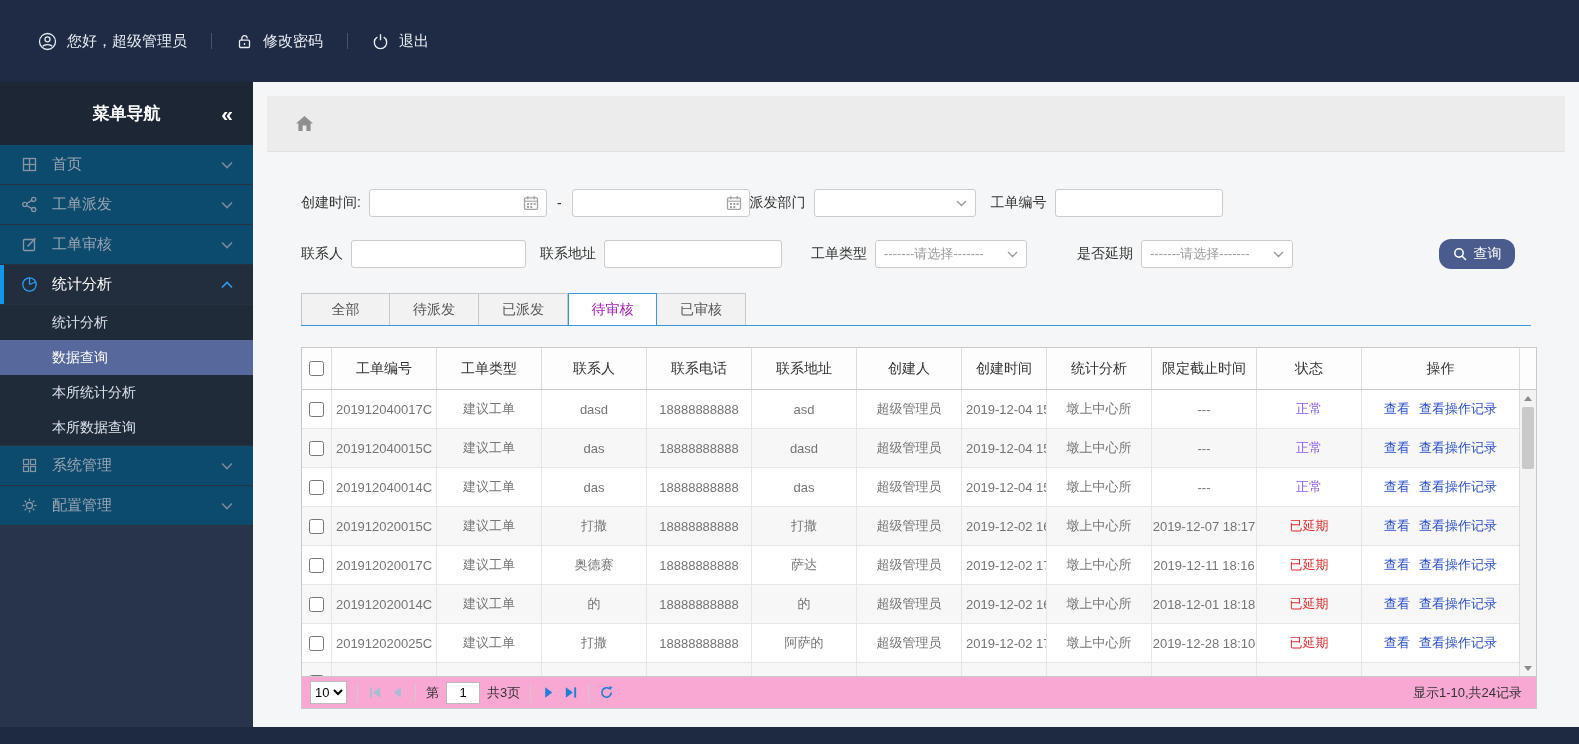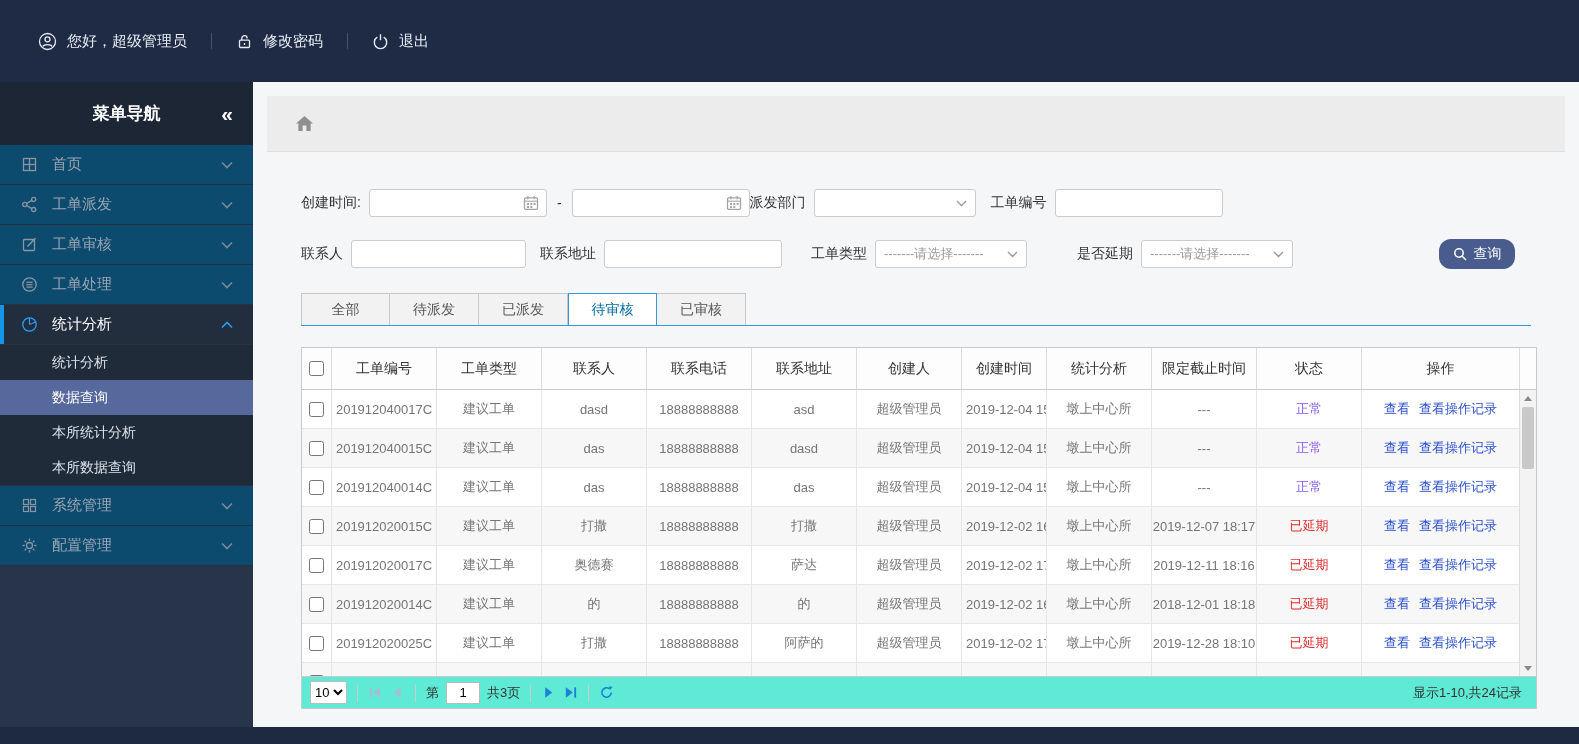--- a/index.html
+++ b/index.html
@@ -39,21 +39,21 @@
 .datebox input{border:0;outline:0;flex:1;min-width:0;height:100%;font-size:13px;background:transparent}
 .dash{margin:0 10px}
 .selbox{justify-content:space-between;padding:0 8px;color:#9a9a9a;font-size:13px;cursor:pointer}
 .txt{width:168px;height:28px;border:1px solid #ccc;border-radius:3px;outline:0;padding:0 8px;font-size:13px}
 .search-btn{margin-left:auto;margin-right:16px;width:76px;height:30px;background:#4a5b8e;border:0;border-radius:12px;color:#fff;font-size:14px;display:flex;align-items:center;justify-content:center;gap:7px;cursor:pointer}
 
 .tabs{display:flex;margin-top:24px;position:relative}
 .tabs::after{content:"";position:absolute;left:0;right:0;bottom:0;height:1px;background:#3598db}
 .tab{width:89px;height:33px;display:flex;align-items:center;justify-content:center;font-size:14px;color:#555;background:#f2f2f2;border:1px solid #c8c8c8;border-left-width:0;cursor:pointer}
 .tab:first-child{border-left-width:1px}
-.tab.active{background:#fff;color:#0369a1;border:1px solid #3598db;position:relative;z-index:1}
+.tab.active{background:#fff;color:#a21caf;border:1px solid #3598db;position:relative;z-index:1}
 
 .grid{margin-top:21px;width:1236px;border:1px solid #c9c9c9;background:#fff}
 .g-header{display:flex;height:42px;background:#fdfdfd;border-bottom:1px solid #c9c9c9}
 .g-hcell{display:flex;align-items:center;justify-content:center;font-size:14px;color:#333;border-right:1px solid #dcdcdc;height:100%}
 .g-body{display:flex;height:286px;overflow:hidden}
 .g-rows{width:1217px}
 .g-row{display:flex;height:39px;border-bottom:1px solid #e6e6e6;background:#fff}
 .g-row.alt{background:#f7f7f8}
 .gc{display:flex;align-items:center;justify-content:center;font-size:13px;color:#757575;border-right:1px solid #e6e6e6;height:100%;overflow:hidden}
 .c0{width:30px}.c1{width:105px}.c2{width:105px}.c3{width:105px}.c4{width:105px}.c5{width:105px}.c6{width:105px}
@@ -66,21 +66,21 @@
 .st-delayed{color:#e02b2b}
 .acts{display:flex;gap:9px}
 .acts a{color:#2b50cc;text-decoration:none;cursor:pointer;white-space:nowrap}
 .vscroll{width:17px;background:#f3f3f3;border-left:1px solid #ddd;position:relative}
 .sb-btn{height:16px;display:flex;align-items:center;justify-content:center;cursor:pointer}
 .tri-up{width:0;height:0;border-left:4px solid transparent;border-right:4px solid transparent;border-bottom:5px solid #8a8a8a}
 .tri-down{width:0;height:0;border-left:4px solid transparent;border-right:4px solid transparent;border-top:5px solid #8a8a8a}
 .sb-thumb{position:absolute;top:17px;left:2px;width:12px;height:62px;background:#c9c9c9;border-radius:2px;cursor:pointer}
 .sb-down{position:absolute;bottom:0;left:0;right:0}
 
-.pager{height:32px;border-top:1px solid #c9c9c9;background:#5eead4;display:flex;align-items:center;padding:0 8px;font-size:13px;color:#333;gap:7px}
+.pager{height:32px;border-top:1px solid #c9c9c9;background:#f9a8d4;display:flex;align-items:center;padding:0 8px;font-size:13px;color:#333;gap:7px}
 .pg-sel{height:23px;font-size:13px;border:1px solid #bbb;background:#fff;cursor:pointer}
 .pg-sep{width:1px;height:18px;background:#ccc;margin:0 3px}
 .pg-btn{display:flex;align-items:center;cursor:pointer}
 .pg-input{width:34px;height:22px;border:1px solid #bbb;text-align:center;font-size:13px;outline:0;background:#fff}
 .pg-summary{margin-left:auto;margin-right:6px}
 .footer{height:17px;background:#1e2a40}
 </style>
 </head>
 <body>
 
@@ -161,36 +161,20 @@
           </span>
       </div>
       <div class="m-item">
         <span class="mi-icon">
             <svg width="17" height="17" viewBox="0 0 17 17">
               <rect x="2.5" y="3.5" width="11" height="11" rx="1" fill="none" stroke="currentColor" stroke-width="1.3"></rect>
               <line x1="6.5" y1="10.5" x2="14.5" y2="2.2" stroke="currentColor" stroke-width="1.5"></line>
             </svg>
           </span>
         <span>工单审核</span>
-        <span class="chev">
-            <svg width="12" height="8" viewBox="0 0 12 8">
-              <polyline points="1,1.5 6,6.5 11,1.5" fill="none" stroke="currentColor" stroke-width="1.6"></polyline>
-            </svg>
-          </span>
-      </div>
-      <div class="m-item">
-        <span class="mi-icon">
-            <svg width="17" height="17" viewBox="0 0 17 17">
-              <circle cx="8.5" cy="8.5" r="6.7" fill="none" stroke="currentColor" stroke-width="1.3"></circle>
-              <line x1="5.4" y1="6.3" x2="11.6" y2="6.3" stroke="currentColor" stroke-width="1.2"></line>
-              <line x1="5.4" y1="8.7" x2="11.6" y2="8.7" stroke="currentColor" stroke-width="1.2"></line>
-              <line x1="5.4" y1="11.1" x2="11.6" y2="11.1" stroke="currentColor" stroke-width="1.2"></line>
-            </svg>
-          </span>
-        <span>工单处理</span>
         <span class="chev">
             <svg width="12" height="8" viewBox="0 0 12 8">
               <polyline points="1,1.5 6,6.5 11,1.5" fill="none" stroke="currentColor" stroke-width="1.6"></polyline>
             </svg>
           </span>
       </div>
       <div class="m-item active">
         <span class="mi-icon">
             <svg width="17" height="17" viewBox="0 0 17 17">
               <circle cx="8.5" cy="8.5" r="6.7" fill="none" stroke="currentColor" stroke-width="1.3"></circle>

